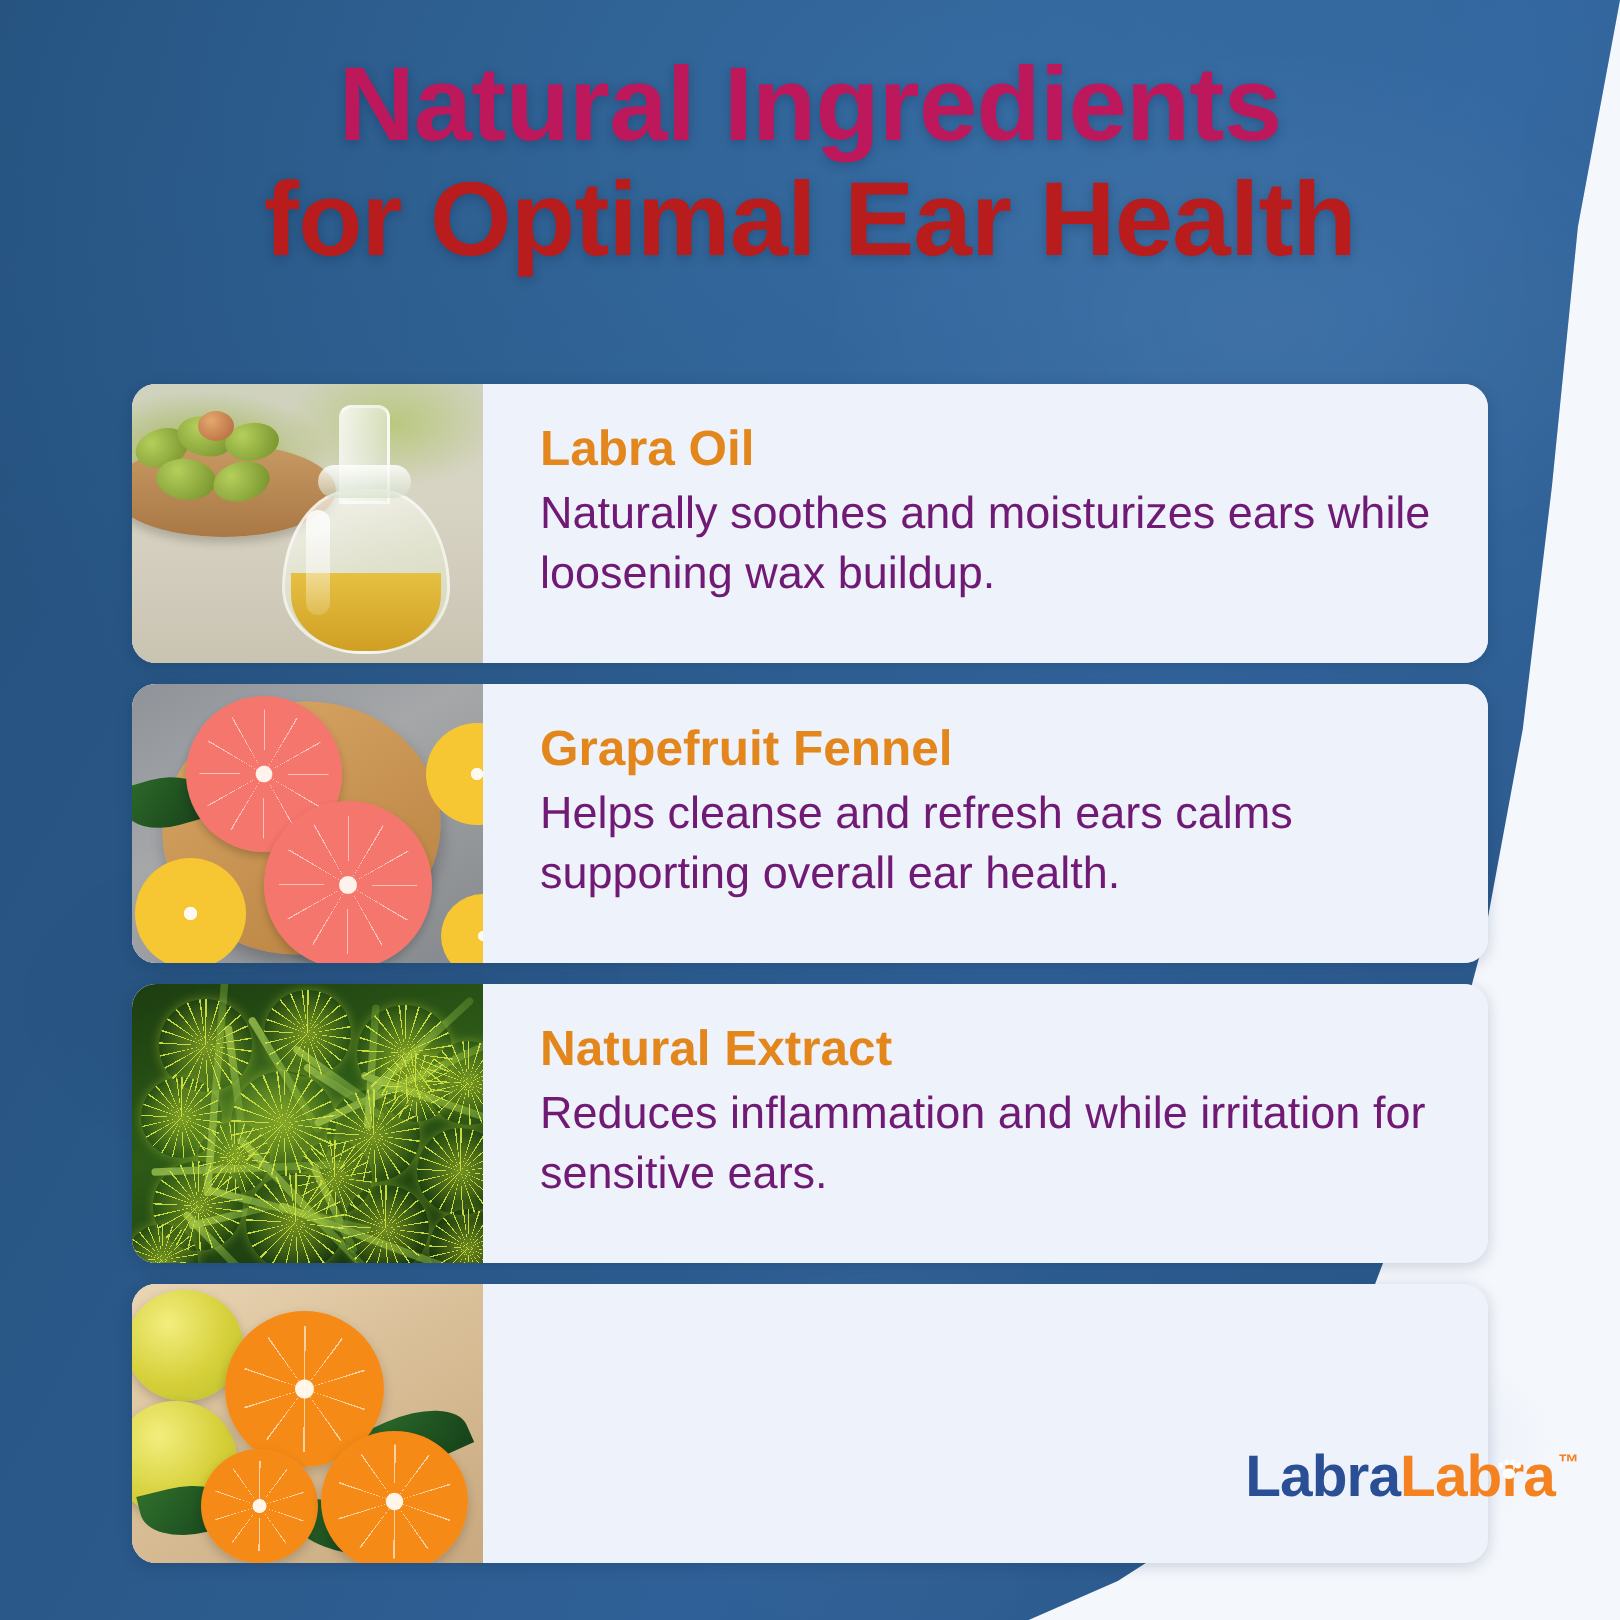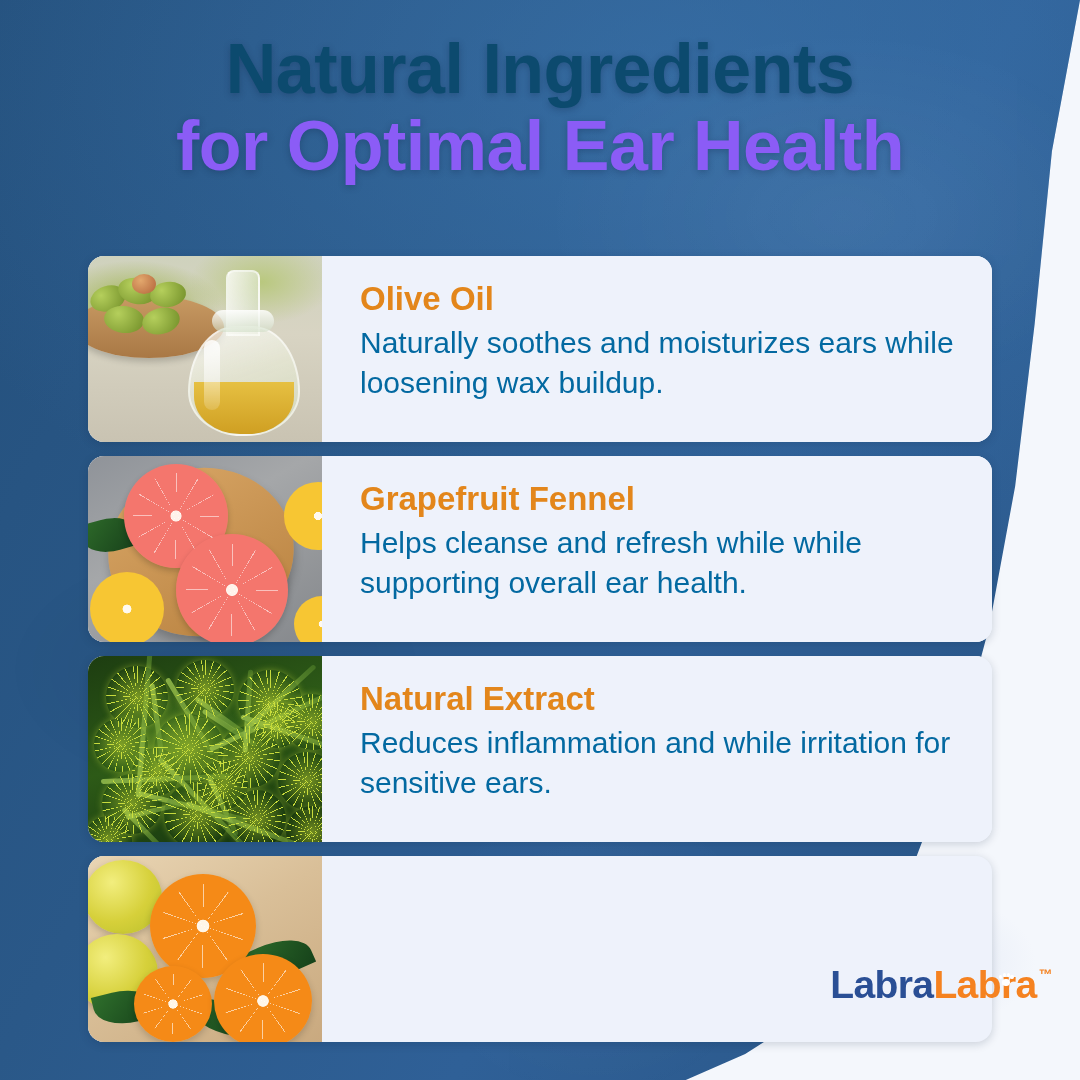--- a/index.html
+++ b/index.html
@@ -56,27 +56,27 @@
   .headline{
     position:absolute; left:0; right:0; top:34px;
     text-align:center;
     line-height:1.02;
     letter-spacing:-.5px;
     text-shadow:0 2px 7px rgba(10,30,60,.28);
   }
   .headline .l1{
     display:block;
     font-size:70px; font-weight:bold;
-    color:#0c4a6e;
+    color:#be185d;
   }
   .headline .l2{
     display:block;
     margin-top:6px;
     font-size:70px; font-weight:bold;
-    color:#8b5cf6;
+    color:#b91c1c;
   }
 
   
   .cards{
     position:absolute; left:88px; top:256px;
     width:904px;
     display:flex; flex-direction:column; gap:14px;
   }
   .card{
     position:relative;
@@ -99,21 +99,21 @@
     padding:26px 34px 0 38px;
   }
   .card-title{
     font-size:33px; font-weight:bold;
     color:#e3861b;
     line-height:1.05;
     margin-bottom:6px;
   }
   .card-desc{
     font-size:30px; font-weight:normal;
-    color:#0369a1;
+    color:#701a75;
     line-height:1.33;
     max-width:640px;
   }
   .card:nth-child(4) .card-desc{ max-width:520px; }
 
   
   .art-olive{position:absolute;inset:0;
     background:
       radial-gradient(60% 38% at 20% 26%, #9bb24a 0%, rgba(155,178,74,0) 62%),
       radial-gradient(46% 34% at 74% 14%, #b9c87e 0%, rgba(185,200,126,0) 66%),
@@ -242,21 +242,21 @@
           <div class="carafe">
             <div class="carafe-neck"></div>
             <div class="carafe-body"></div>
             <div class="carafe-oil"></div>
             <div class="carafe-collar"></div>
             <div class="carafe-gloss"></div>
           </div>
         </div>
       </div>
       <div class="card-body">
-        <div class="card-title">Olive Oil</div>
+        <div class="card-title">Labra Oil</div>
         <div class="card-desc">Naturally soothes and moisturizes ears while loosening wax buildup.</div>
       </div>
     </div>
 
     <div class="card">
       <div class="card-media">
         <div class="art-grape">
           <div class="board"></div>
           <div class="leafg"></div>
           <div class="lm l1"></div>
@@ -265,21 +265,21 @@
           <div class="gf g1">
               <div class="gf-seg"></div>
             </div>
           <div class="gf g2">
               <div class="gf-seg"></div>
             </div>
         </div>
       </div>
       <div class="card-body">
         <div class="card-title">Grapefruit Fennel</div>
-        <div class="card-desc">Helps cleanse and refresh while while supporting overall ear health.</div>
+        <div class="card-desc">Helps cleanse and refresh ears calms supporting overall ear health.</div>
       </div>
     </div>
 
     <div class="card">
       <div class="card-media">
         <div class="art-fennel" id="fennel-art">
             <div class="stalk" style="left: 120.516px; top: 118.948px; width: 64.2094px; transform: rotate(64.4205deg);"></div>
             <div class="stalk" style="left: 108.171px; top: 40.0503px; width: 65.1796px; transform: rotate(35.7893deg);"></div>
             <div class="stalk" style="left: 49.9772px; top: 138.872px; width: 158.422px; transform: rotate(-85.2905deg);"></div>
             <div class="stalk" style="left: 159.655px; top: 69.1437px; width: 91.1603px; transform: rotate(-42.6588deg);"></div>

